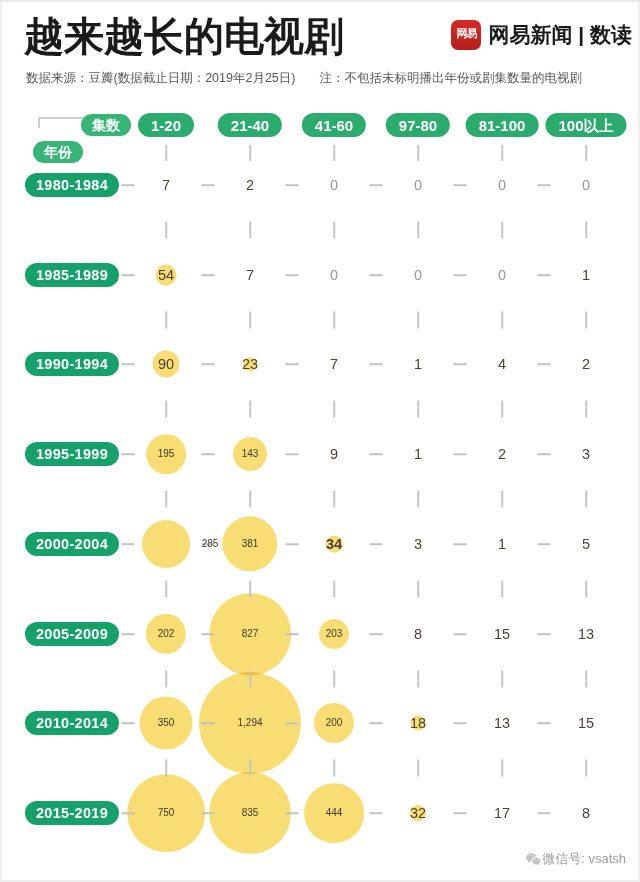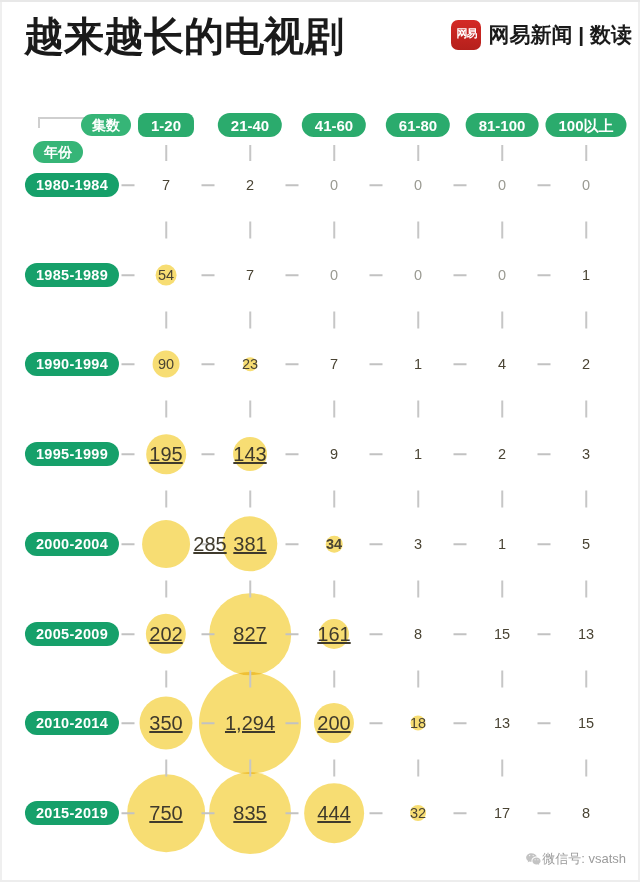--- a/index.html
+++ b/index.html
@@ -163,21 +163,21 @@
   
   .val {
     position: absolute;
     transform: translate(-50%, -50%);
     font-size: 14.5px;
     color: #4a4434;
     white-space: nowrap;
     font-weight: normal;
     line-height: 1;
   }
-  .val.big { font-size: 20px; color: #3f3a2c; text-decoration: underline; }
+  .val.big { font-size: 10px; color: #3f3a2c; }
   .val.zero { color: #9a9a92; }
 
   
   #watermark {
     position: absolute;
     right: 14px; bottom: 14px;
     display: flex;
     align-items: center;
     font-size: 13px;
     color: #9b9b9b;
@@ -201,20 +201,22 @@
 
 <div id="header">
   <div id="title">越来越长的电视剧</div>
 
   <div id="brand">
     <div id="brand-logo">网易</div>
     <div id="brand-text">网易新闻 | 数读</div>
   </div>
 
   <div id="subline">
+    <span>数据来源：豆瓣(数据截止日期：2019年2月25日)</span>
+    <span>注：不包括未标明播出年份或剧集数量的电视剧</span>
   </div>
 </div>
 
 <div id="chart">
   <div class="layer" id="bubble-layer">
       <div class="bubble" style="left: 166px; top: 175px; width: 20.8367px; height: 20.8367px;"></div>
       <div class="bubble" style="left: 166px; top: 264px; width: 26.9001px; height: 26.9001px;"></div>
       <div class="bubble" style="left: 250px; top: 264px; width: 13.5987px; height: 13.5987px;"></div>
       <div class="bubble" style="left: 166px; top: 354px; width: 39.5959px; height: 39.5959px;"></div>
       <div class="bubble" style="left: 250px; top: 354px; width: 33.9079px; height: 33.9079px;"></div>
@@ -357,21 +359,21 @@
       <div class="val" style="left: 502px; top: 354px;">2</div>
       <div class="val" style="left: 586px; top: 354px;">3</div>
       <div class="val big" style="left: 166px; top: 444px; margin-left: 44px;">285</div>
       <div class="val big" style="left: 250px; top: 444px;">381</div>
       <div class="val" style="left: 334px; top: 444px; font-weight: bold;">34</div>
       <div class="val" style="left: 418px; top: 444px;">3</div>
       <div class="val" style="left: 502px; top: 444px;">1</div>
       <div class="val" style="left: 586px; top: 444px;">5</div>
       <div class="val big" style="left: 166px; top: 534px;">202</div>
       <div class="val big" style="left: 250px; top: 534px;">827</div>
-      <div class="val big" style="left: 334px; top: 534px;">161</div>
+      <div class="val big" style="left: 334px; top: 534px;">203</div>
       <div class="val" style="left: 418px; top: 534px;">8</div>
       <div class="val" style="left: 502px; top: 534px;">15</div>
       <div class="val" style="left: 586px; top: 534px;">13</div>
       <div class="val big" style="left: 166px; top: 623px;">350</div>
       <div class="val big" style="left: 250px; top: 623px;">1,294</div>
       <div class="val big" style="left: 334px; top: 623px;">200</div>
       <div class="val" style="left: 418px; top: 623px;">18</div>
       <div class="val" style="left: 502px; top: 623px;">13</div>
       <div class="val" style="left: 586px; top: 623px;">15</div>
       <div class="val big" style="left: 166px; top: 713px;">750</div>
@@ -380,24 +382,24 @@
       <div class="val" style="left: 418px; top: 713px;">32</div>
       <div class="val" style="left: 502px; top: 713px;">17</div>
       <div class="val" style="left: 586px; top: 713px;">8</div>
     </div>
 
   <div class="layer" id="head-layer">
     <div id="corner-rule-h"></div>
     <div id="corner-rule-v"></div>
     <div class="pill corner" id="corner-col" style="left: 106px; top: 25px;">集数</div>
     <div class="pill corner" id="corner-row" style="left: 58px; top: 52px;">年份</div>
-  <div class="pill col-head" style="left: 166px; top: 25px; border-radius: 8px;">1-20</div>
+  <div class="pill col-head" style="left: 166px; top: 25px;">1-20</div>
       <div class="pill col-head" style="left: 250px; top: 25px;">21-40</div>
       <div class="pill col-head" style="left: 334px; top: 25px;">41-60</div>
-      <div class="pill col-head" style="left: 418px; top: 25px;">61-80</div>
+      <div class="pill col-head" style="left: 418px; top: 25px;">97-80</div>
       <div class="pill col-head" style="left: 502px; top: 25px;">81-100</div>
       <div class="pill col-head" style="left: 586px; top: 25px;">100以上</div>
       <div class="pill row-head" style="left: 72px; top: 85px;">1980-1984</div>
       <div class="pill row-head" style="left: 72px; top: 175px;">1985-1989</div>
       <div class="pill row-head" style="left: 72px; top: 264px;">1990-1994</div>
       <div class="pill row-head" style="left: 72px; top: 354px;">1995-1999</div>
       <div class="pill row-head" style="left: 72px; top: 444px;">2000-2004</div>
       <div class="pill row-head" style="left: 72px; top: 534px;">2005-2009</div>
       <div class="pill row-head" style="left: 72px; top: 623px;">2010-2014</div>
       <div class="pill row-head" style="left: 72px; top: 713px;">2015-2019</div>

